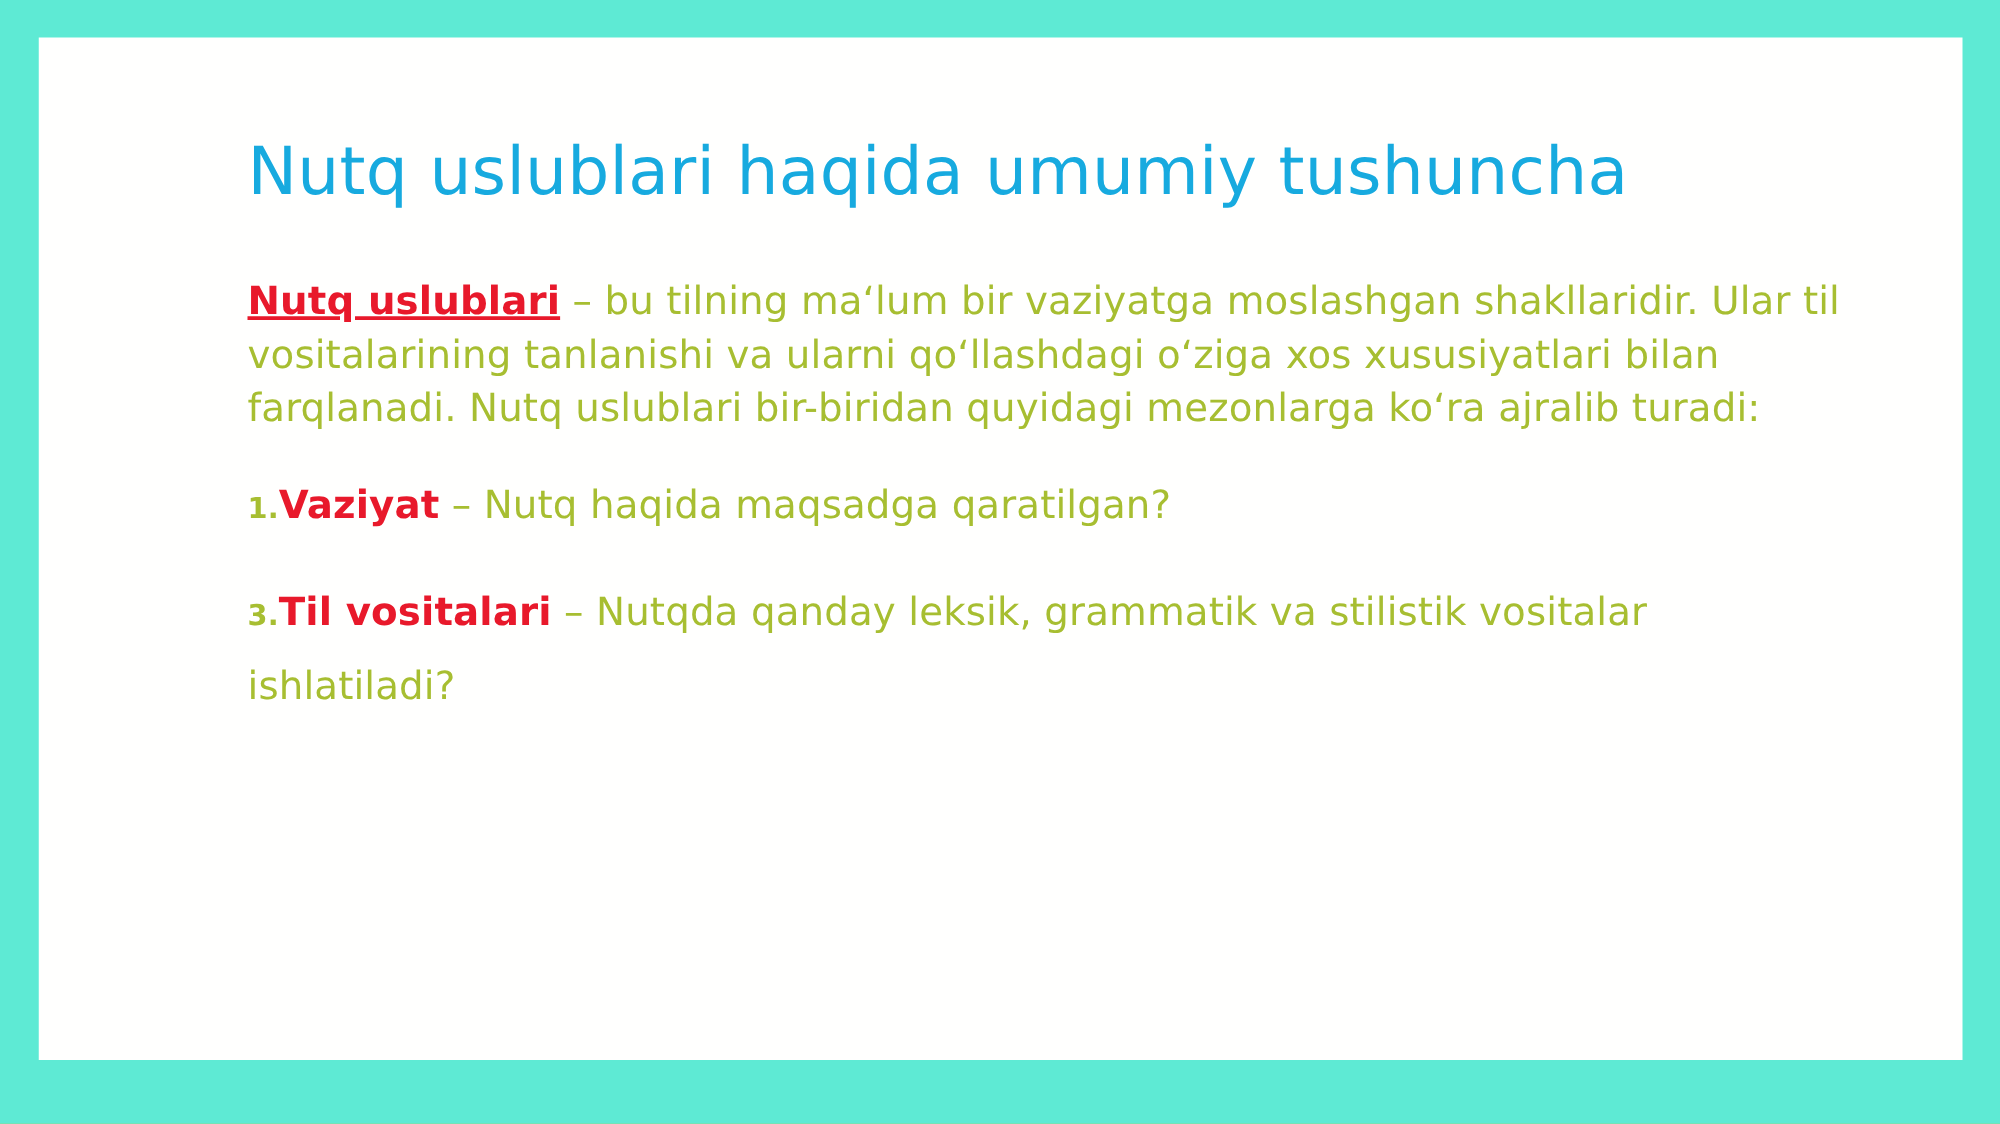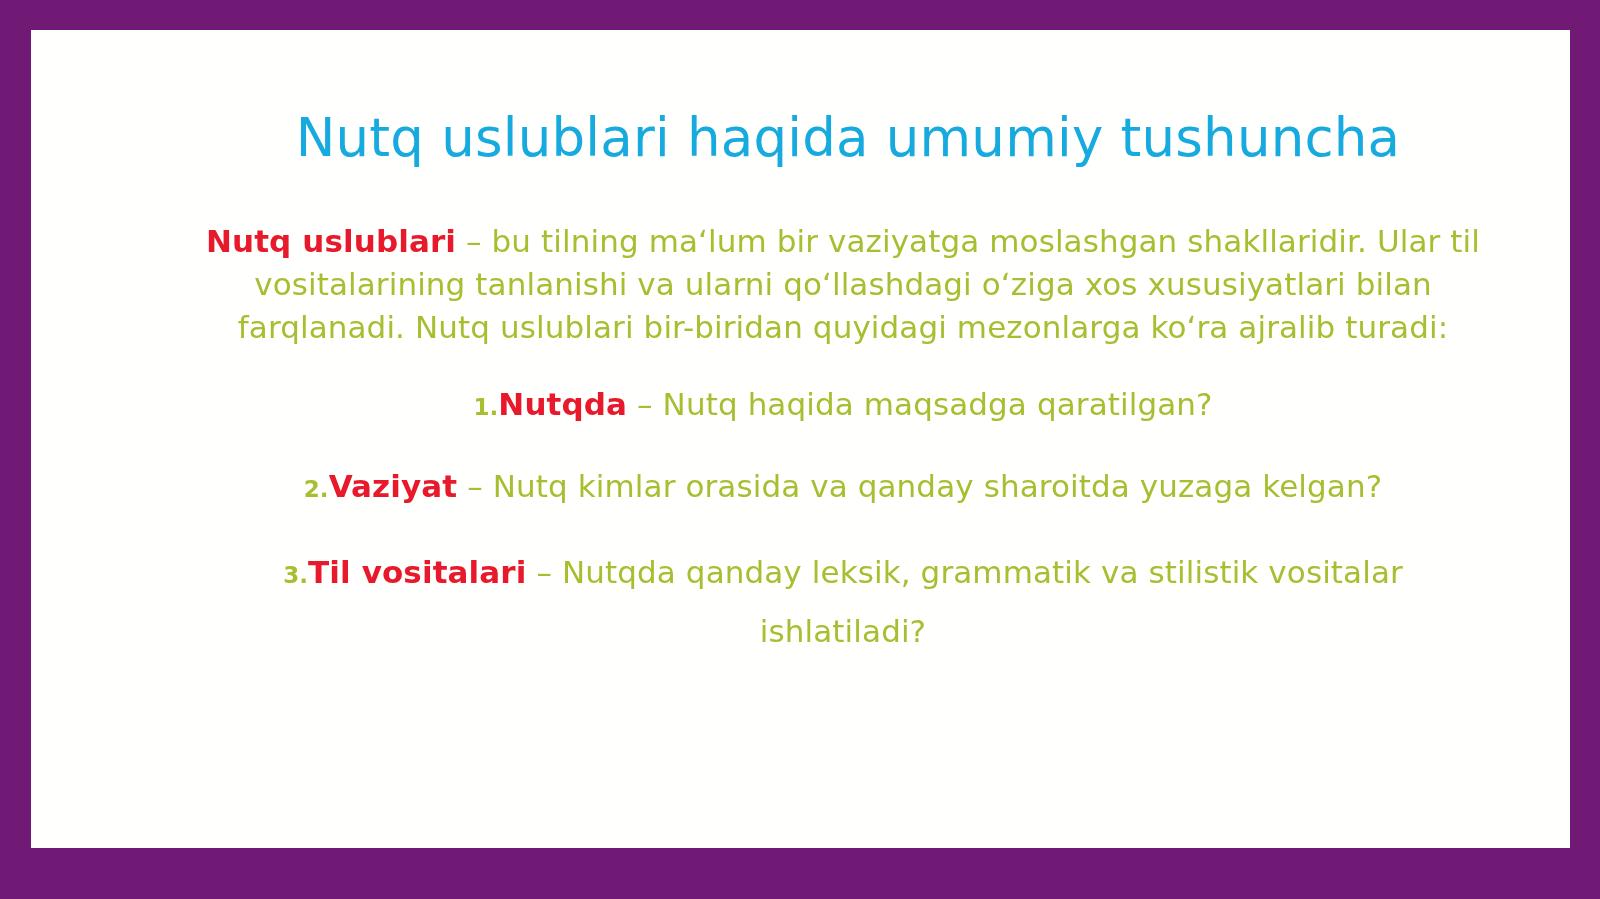--- a/index.html
+++ b/index.html
@@ -12,22 +12,21 @@
     background: #A5BE21;
     font-family: "DejaVu Sans", sans-serif;
     overflow: hidden;
   }
   .slide-frame {
     position: absolute;
     left: 0;
     top: 0;
     width: 1600px;
     height: 899px;
-    background: #701a75;
-    text-align: center;
+    background: #5eead4;
   }
   .slide-canvas {
     position: absolute;
     left: 31px;
     top: 30px;
     width: 1539px;
     height: 818px;
     background: #FFFFFE;
   }
   .slide-title {
@@ -51,20 +50,21 @@
   .para-intro {
     font-size: 31px;
     line-height: 43px;
     color: #A7BE31;
     margin: 0 0 14px 0;
     letter-spacing: 0.1px;
   }
   .accent-red {
     color: #E8192B;
     font-weight: bold;
+    text-decoration: underline;
   }
   .list-item {
     font-size: 31px;
     line-height: 48px;
     color: #A7BE31;
     margin: 31px 0 0 0;
     letter-spacing: 0.1px;
   }
   .list-item.wrap-item {
     line-height: 56px;
@@ -91,26 +91,23 @@
 
     <h1 class="slide-title">Nutq uslublari haqida umumiy tushuncha</h1>
 
     <div class="body-block">
 
       <p class="para-intro">
         <span class="accent-red">Nutq uslublari</span><span> – bu tilning maʻlum bir vaziyatga moslashgan shakllaridir. Ular til vositalarining tanlanishi va ularni qoʻllashdagi oʻziga xos xususiyatlari bilan farqlanadi. Nutq uslublari bir-biridan quyidagi mezonlarga koʻra ajralib turadi:</span>
       </p>
 
       <p class="list-item">
-        <span class="item-number">1.</span><span class="item-term">Nutqda</span><span class="item-rest"> – Nutq haqida maqsadga qaratilgan?</span>
+        <span class="item-number">1.</span><span class="item-term">Vaziyat</span><span class="item-rest"> – Nutq haqida maqsadga qaratilgan?</span>
       </p>
 
-      <p class="list-item">
-        <span class="item-number">2.</span><span class="item-term">Vaziyat</span><span class="item-rest"> – Nutq kimlar orasida va qanday sharoitda yuzaga kelgan?</span>
-      </p>
 
       <p class="list-item wrap-item">
         <span class="item-number">3.</span><span class="item-term">Til vositalari</span><span class="item-rest"> – Nutqda qanday leksik, grammatik va stilistik vositalar ishlatiladi?</span>
       </p>
 
     </div>
   </div>
 </div>
 
 </body></html>

